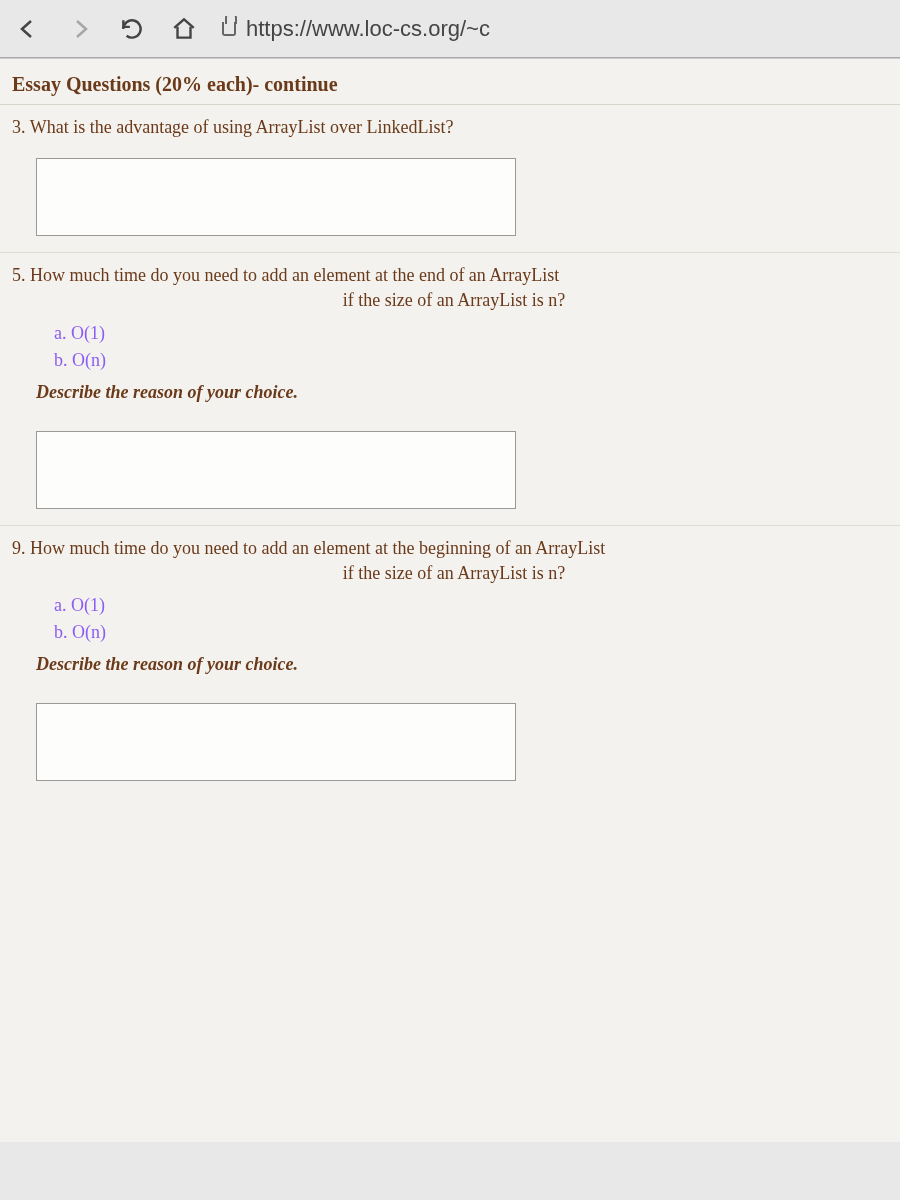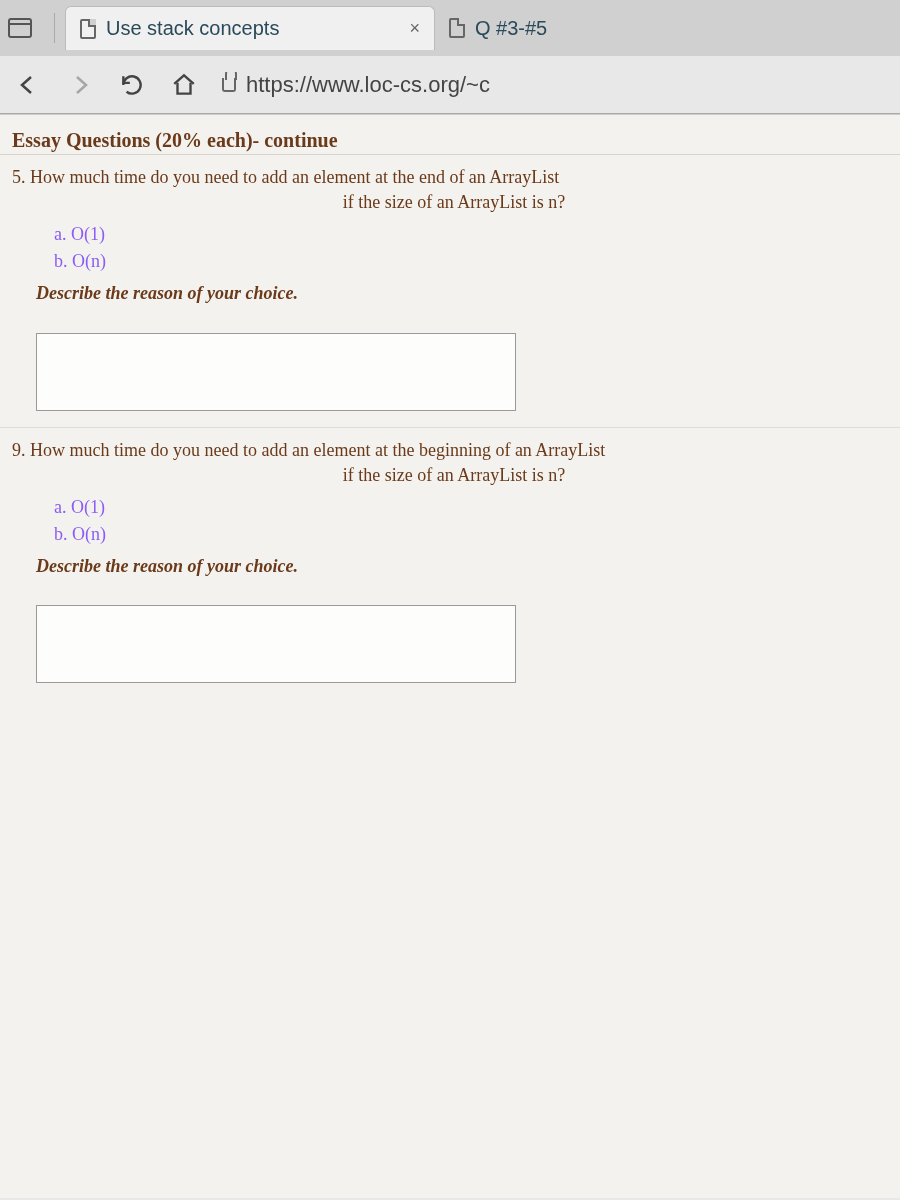--- a/index.html
+++ b/index.html
@@ -122,21 +122,21 @@
     background: #f4f2ee;
     padding: 0;
     border-top: 1px solid #ccc;
     height: calc(100% - 116px);
   }
   .heading {
     font-family: Georgia, 'Times New Roman', serif;
     font-weight: bold;
     color: #6a3a1a;
     font-size: 20px;
-    padding: 14px 12px 2px;
+    padding: 14px 12px 8px;
     border-bottom: 1px solid #d8d4cc;
   }
   .question {
     font-family: Georgia, 'Times New Roman', serif;
     color: #6a3a1a;
     font-size: 18px;
     padding: 10px 12px 8px;
     line-height: 1.4;
     border-bottom: 1px solid #e0dcd4;
   }
@@ -181,33 +181,20 @@
     color: #333;
     cursor: pointer;
   }
   .box-wrap { padding: 0 12px; border-bottom: 1px solid #e0dcd4; }
   .box-wrap.last { border-bottom: none; }
 </style>
 </head>
 <body>
 
 <div class="browser-chrome">
-  <div class="tab-bar">
-    <div class="window-icon"></div>
-    <div class="tab-divider"></div>
-    <div class="tab active">
-      <span class="page-icon"></span>
-      <span>Use stack concepts</span>
-      <span class="tab-close">×</span>
-    </div>
-    <div class="tab inactive">
-      <span class="page-icon"></span>
-      <span>Q #3-#5</span>
-    </div>
-  </div>
 
   <div class="nav-bar">
     <div class="nav-btn">
       <svg width="24" height="24" viewBox="0 0 24 24" fill="none" stroke="#444" stroke-width="2.5">
           <path d="M15 4 L6 12 L15 20"></path>
         </svg>
     </div>
     <div class="nav-btn disabled">
       <svg width="24" height="24" viewBox="0 0 24 24" fill="none" stroke="#444" stroke-width="2.5">
           <path d="M9 4 L18 12 L9 20"></path>
@@ -228,20 +215,26 @@
     <div class="addr-bar">
       <span class="lock-icon"></span>
       <span>https://www.loc-cs.org/~c</span>
     </div>
   </div>
 </div>
 
 <div class="content">
   <div class="heading">Essay Questions (20% each)- continue</div>
 
+  <div class="box-wrap q3">
+    <div class="question" style="border:none;padding-left:0;">
+      <span class="q-text">3. What is the advantage of using ArrayList over LinkedList?</span>
+    </div>
+    <textarea class="answer-box" style=""></textarea>
+  </div>
 
   <div class="box-wrap">
     <div class="question" style="border:none;padding-left:0;">
       <span class="q-text">5. How much time do you need to add an element at the end of an ArrayList</span>
       <span class="q-text q-sub">if the size of an ArrayList is n?</span>
       <div class="options">
         <div class="option">a. O(1)</div>
         <div class="option">b. O(n)</div>
       </div>
       <div class="describe">Describe the reason of your choice.</div>

